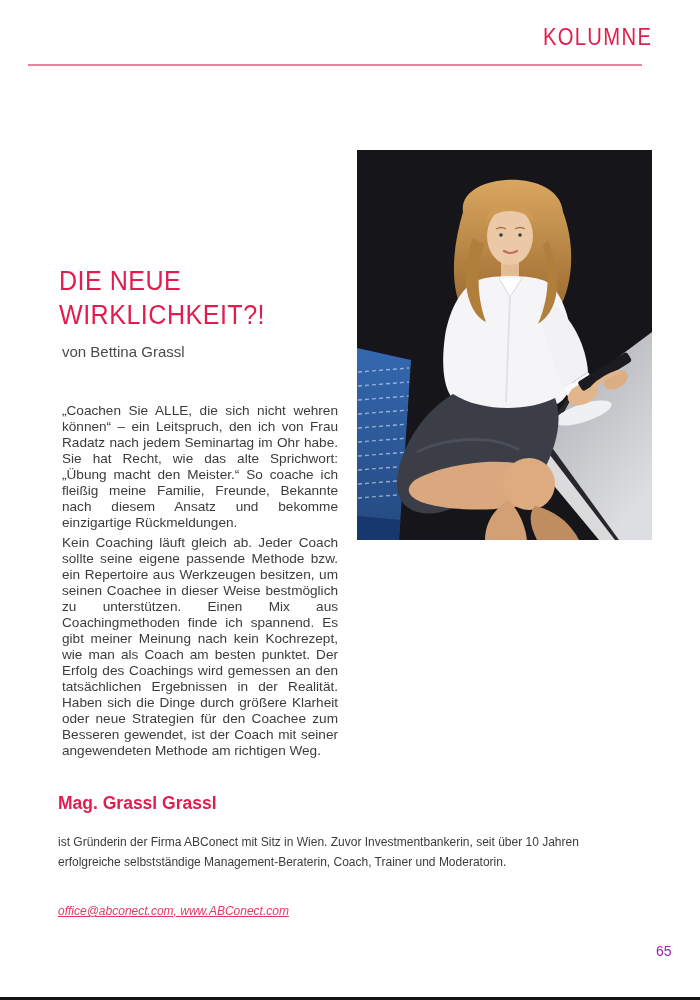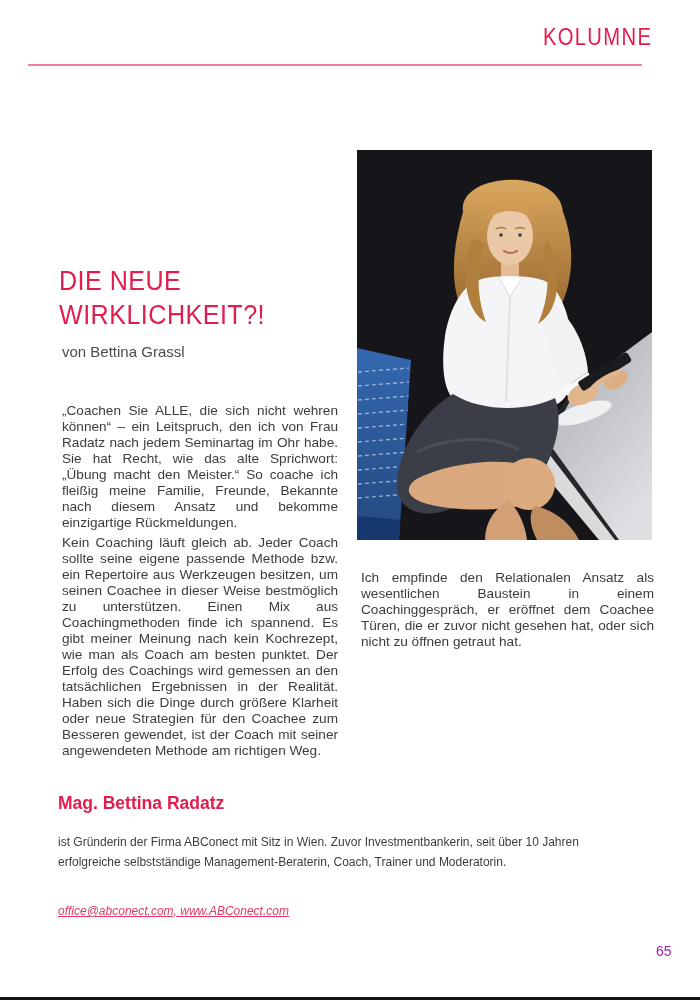--- a/index.html
+++ b/index.html
@@ -160,21 +160,20 @@
 
   <g>
     <ellipse cx="226" cy="244" rx="16" ry="10" transform="rotate(-24 226 244)" fill="#e2b68c"></ellipse>
     <rect x="219" y="216" width="58" height="11" rx="3" transform="rotate(-32 248 222)" fill="#1b1b20"></rect>
     <ellipse cx="259" cy="230" rx="13" ry="8" transform="rotate(-30 259 230)" fill="#dcae83"></ellipse>
     <path d="M236,237 C244,229 252,225 261,222" stroke="#e2b68c" stroke-width="4" fill="none" stroke-linecap="round"></path>
   </g>
 </svg>
 
 <div class="col col-right">
-  <p>Ich empfinde den Relationalen Ansatz als wesentlichen Baustein in einem Coachinggespräch, er eröffnet dem Coachee Türen, die er zuvor nicht gesehen hat, oder sich nicht zu öffnen getraut hat.</p>
 </div>
 
-<div class="bio-name">Mag. Bettina Radatz</div>
+<div class="bio-name">Mag. Grassl Grassl</div>
 <div class="bio-text">ist Gründerin der Firma ABConect mit Sitz in Wien. Zuvor Investmentbankerin, seit über 10 Jahren erfolgreiche selbstständige Management-Beraterin, Coach, Trainer und Moderatorin.</div>
 <a class="bio-link">office@abconect.com, www.ABConect.com</a>
 
 <div class="pageno">65</div>
 <div class="bottom-edge"></div>
 
 </body></html>

